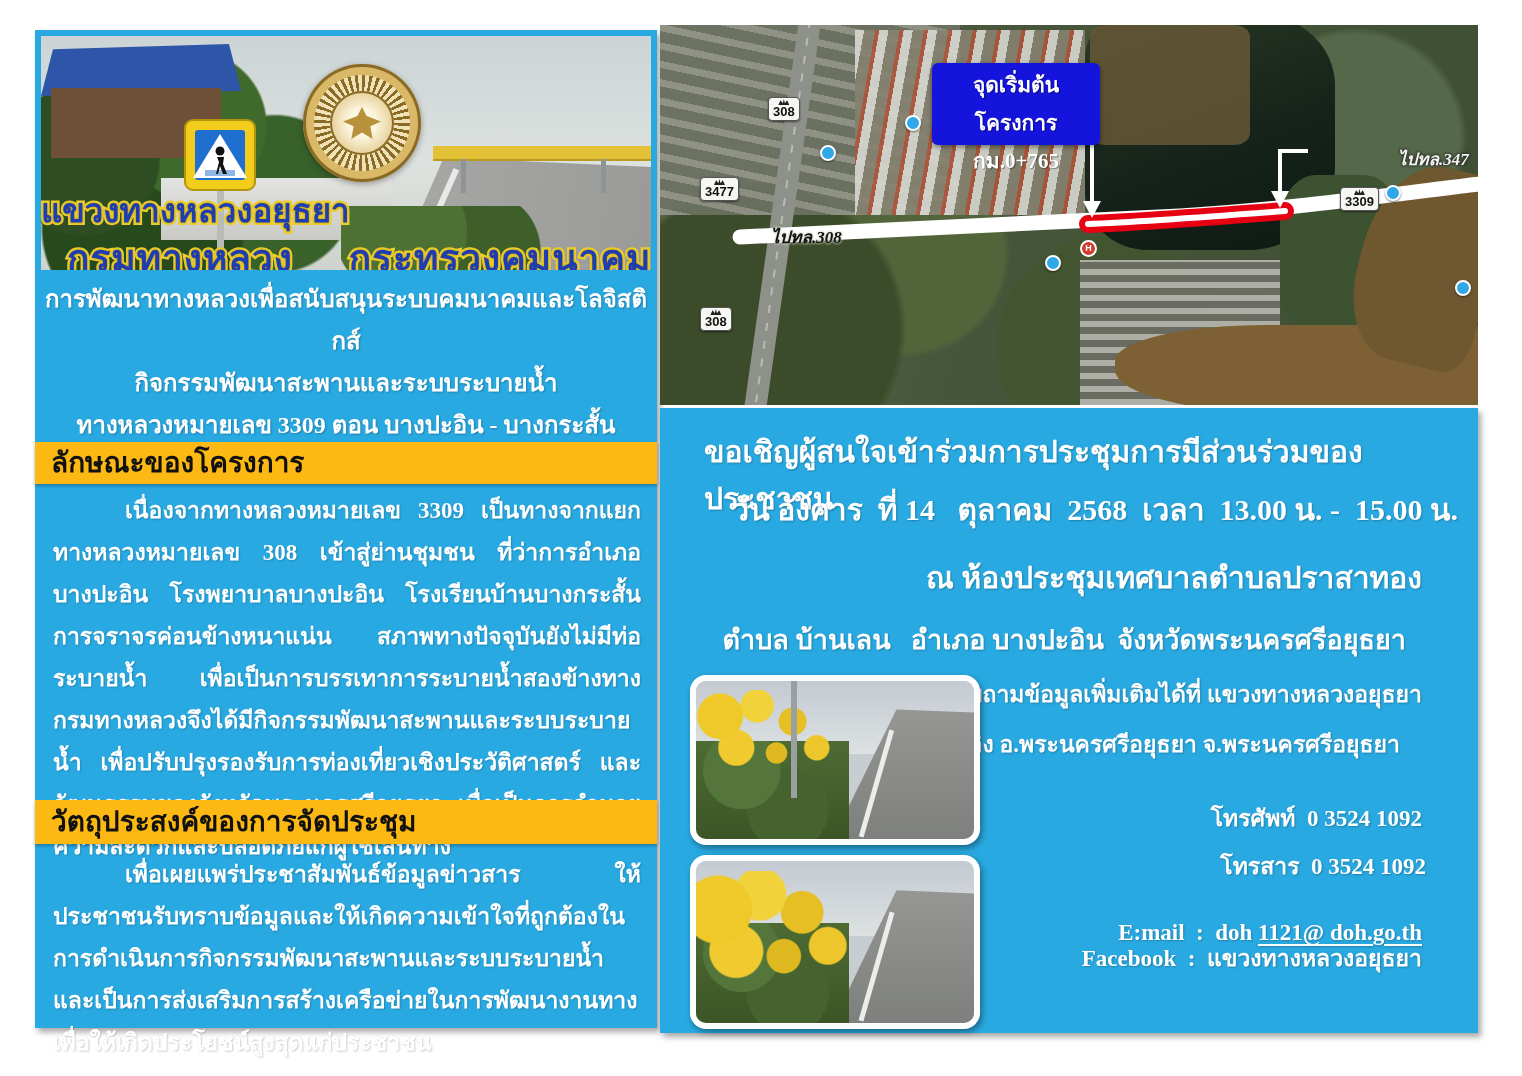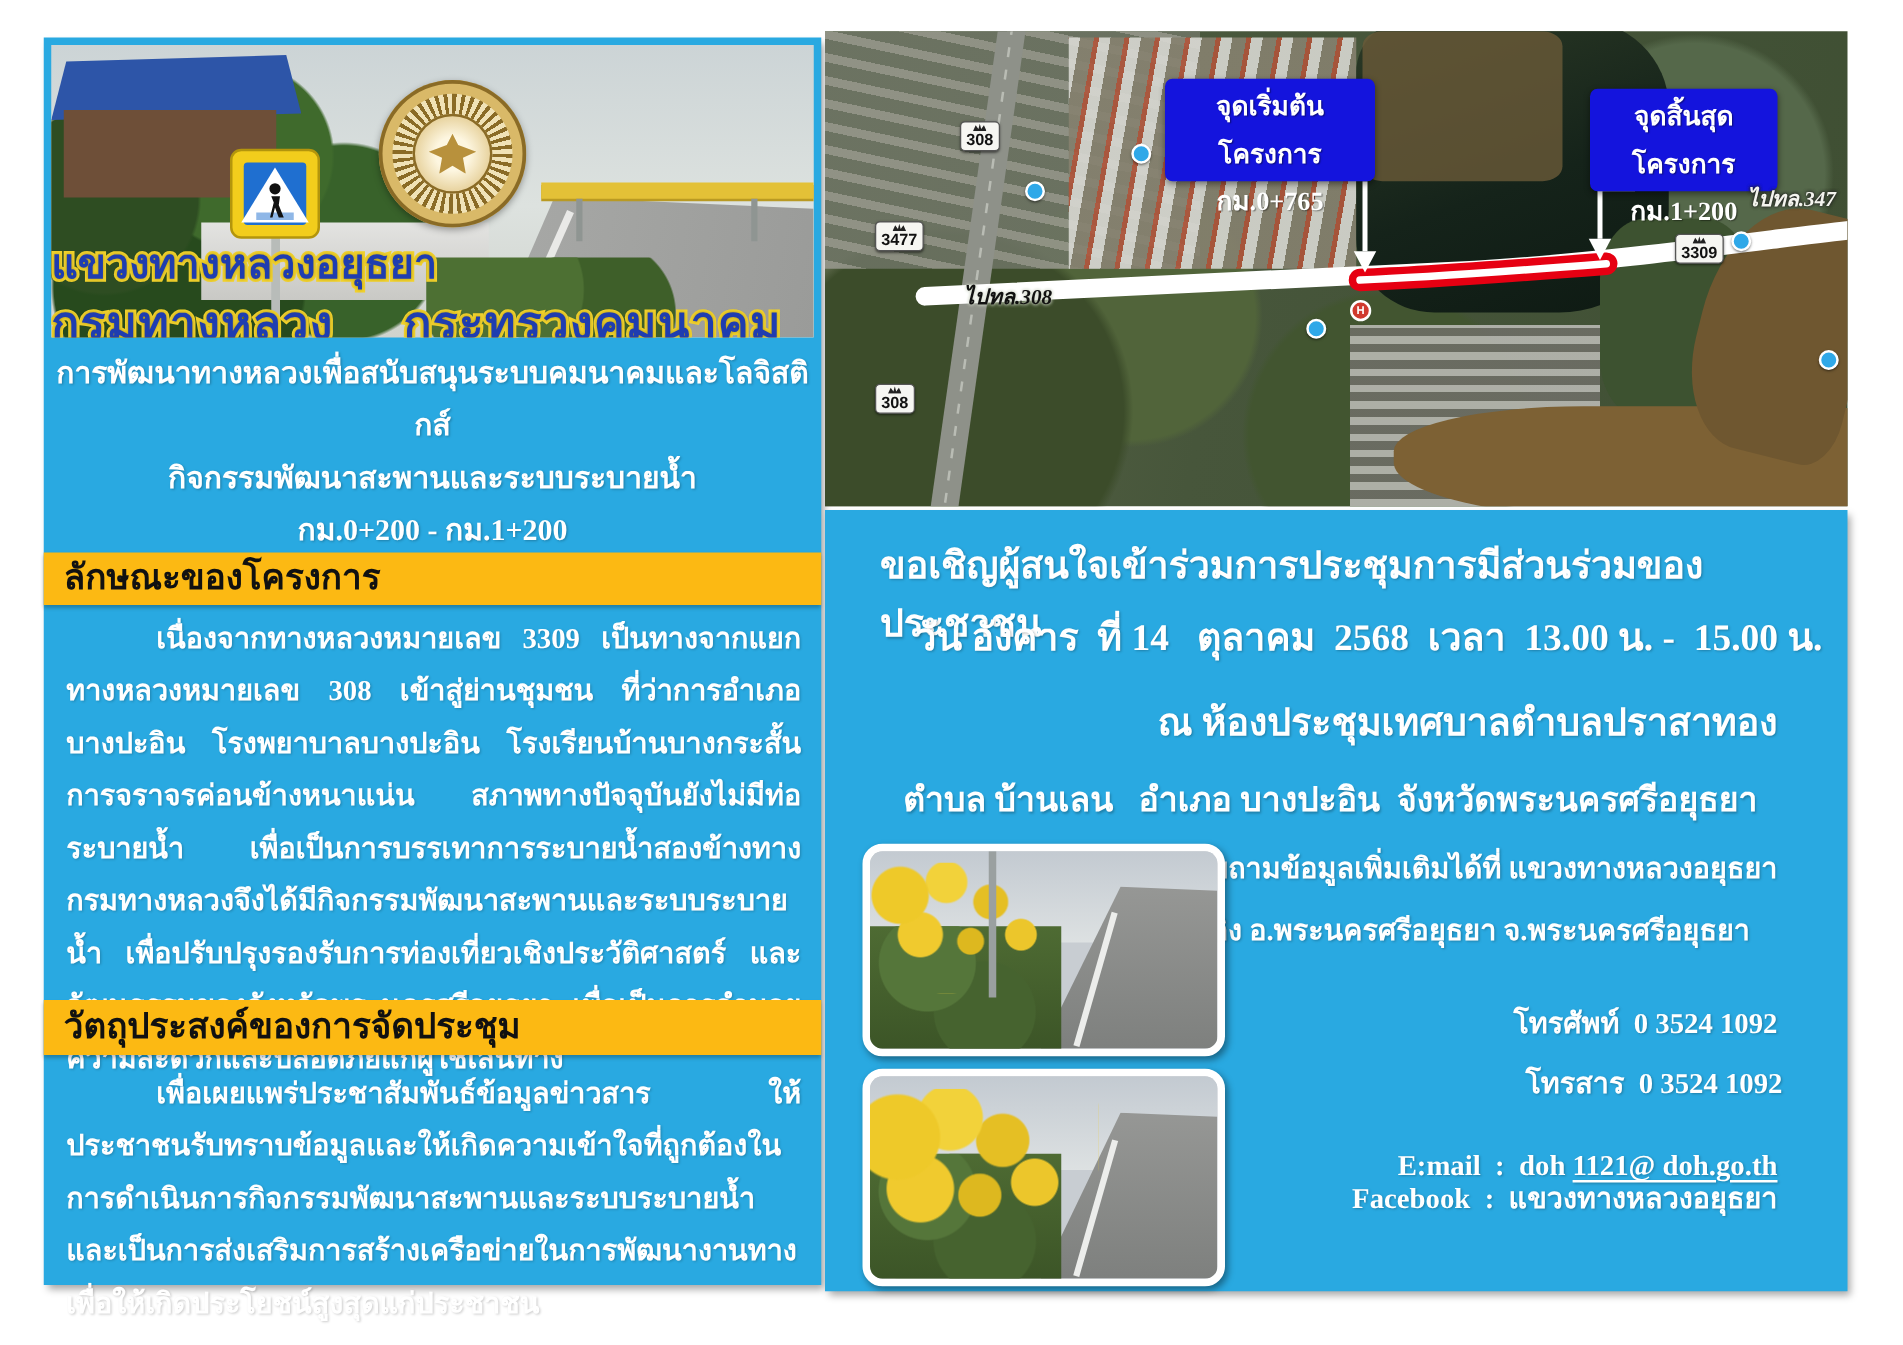--- a/index.html
+++ b/index.html
@@ -39,21 +39,21 @@
         background:repeating-conic-gradient(#8a6b26 0 4deg,#f0e2b6 4deg 9deg);}
   .seal-core{position:absolute;inset:27px;border-radius:50%;
         background:radial-gradient(#fdf6e0 30%,#e3cb90 75%);box-shadow:inset 0 0 0 2px #8a6b26;}
   .seal-crest{position:absolute;left:50%;top:50%;width:38px;height:32px;transform:translate(-50%,-50%);
         background:#b8913c;
         clip-path:polygon(50% 0,62% 28%,100% 45%,72% 60%,78% 100%,50% 80%,22% 100%,28% 60%,0 45%,38% 28%);}
   .ph-cap{width:610px;text-align:left;font-weight:bold;color:#1f3db0;
         -webkit-text-stroke:5px #f2d22c;paint-order:stroke fill;
         text-shadow:0 0 3px rgba(40,40,0,.35);}
   .ph-cap1{top:148px;font-size:33px;}
-  .ph-cap2{top:192px;font-size:37px;letter-spacing:1px;}
+  .ph-cap2{top:192px;font-size:37px;letter-spacing:1px;padding-left:26px;}
   .cap-gap{display:inline-block;width:56px;}
 
   
   .title-block{left:0;top:248px;width:622px;text-align:center;color:#ffffff;font-weight:bold;}
   .title-line{line-height:42px;font-size:24px;text-shadow:1px 1px 2px rgba(0,0,0,.25);}
   .ybar{left:0;width:622px;background:#fcb913;color:#111111;font-weight:bold;
         font-size:28px;line-height:42px;padding-left:16px;box-sizing:border-box;
         box-shadow:0 2px 3px rgba(0,0,0,.25);}
   .ybar1{top:412px;height:42px;}
   .ybar2{top:770px;height:44px;line-height:44px;}
@@ -180,20 +180,21 @@
       </div>
       <div class="abs ph-cap ph-cap1">แขวงทางหลวงอยุธยา</div>
       <div class="abs ph-cap ph-cap2">
         <span>กรมทางหลวง</span><span class="cap-gap"></span><span>กระทรวงคมนาคม</span>
       </div>
     </div>
 
     <div class="abs title-block">
       <div class="title-line">การพัฒนาทางหลวงเพื่อสนับสนุนระบบคมนาคมและโลจิสติกส์</div>
       <div class="title-line">กิจกรรมพัฒนาสะพานและระบบระบายน้ำ</div>
+      <div class="title-line">ทางหลวงหมายเลข 3309 ตอน บางปะอิน - บางกระสั้น</div>
       <div class="title-line">กม.0+200 - กม.1+200</div>
     </div>
 
     <div class="abs ybar ybar1">ลักษณะของโครงการ</div>
     <div class="abs para para1">เนื่องจากทางหลวงหมายเลข 3309  เป็นทางจากแยกทางหลวงหมายเลข 308 เข้าสู่ย่านชุมชน ที่ว่าการอำเภอบางปะอิน โรงพยาบาลบางปะอิน โรงเรียนบ้านบางกระสั้น การจราจรค่อนข้างหนาแน่น สภาพทางปัจจุบันยังไม่มีท่อระบายน้ำ  เพื่อเป็นการบรรเทาการระบายน้ำสองข้างทาง  กรมทางหลวงจึงได้มีกิจกรรมพัฒนาสะพานและระบบระบายน้ำ เพื่อปรับปรุงรองรับการท่องเที่ยวเชิงประวัติศาสตร์ และวัฒนธรรมของจังหวัดพระนครศรีอยุธยา  เพื่อเป็นการอำนวยความสะดวกและปลอดภัยแก่ผู้ใช้เส้นทาง</div>
 
     <div class="abs ybar ybar2">วัตถุประสงค์ของการจัดประชุม</div>
     <div class="abs para para2">เพื่อเผยแพร่ประชาสัมพันธ์ข้อมูลข่าวสาร ให้ประชาชนรับทราบข้อมูลและให้เกิดความเข้าใจที่ถูกต้องในการดำเนินการกิจกรรมพัฒนาสะพานและระบบระบายน้ำ และเป็นการส่งเสริมการสร้างเครือข่ายในการพัฒนางานทาง เพื่อให้เกิดประโยชน์สูงสุดแก่ประชาชน</div>
   </div>
 
@@ -223,24 +224,20 @@
     <div class="abs m-pin" style="left:245px;top:90px;"></div>
     <div class="abs m-pin" style="left:385px;top:230px;"></div>
     <div class="abs m-pin" style="left:725px;top:160px;"></div>
     <div class="abs m-pin" style="left:795px;top:255px;"></div>
     <div class="abs m-pin-h" style="left:420px;top:215px;">H</div>
 
     <div class="abs callout co-start">
       <div style="margin-top:3px;">จุดเริ่มต้นโครงการ</div>
       <div>กม.0+765</div>
     </div>
-    <div class="abs callout co-end">
-      <div style="margin-top:3px;">จุดสิ้นสุดโครงการ</div>
-      <div>กม.1+200</div>
-    </div>
 
     <div class="abs shield" style="left:108px;top:72px;">
       <span class="crest"></span>
       <span class="num">308</span>
     </div>
     <div class="abs shield" style="left:40px;top:152px;">
       <span class="crest"></span>
       <span class="num">3477</span>
     </div>
     <div class="abs shield" style="left:40px;top:282px;">

